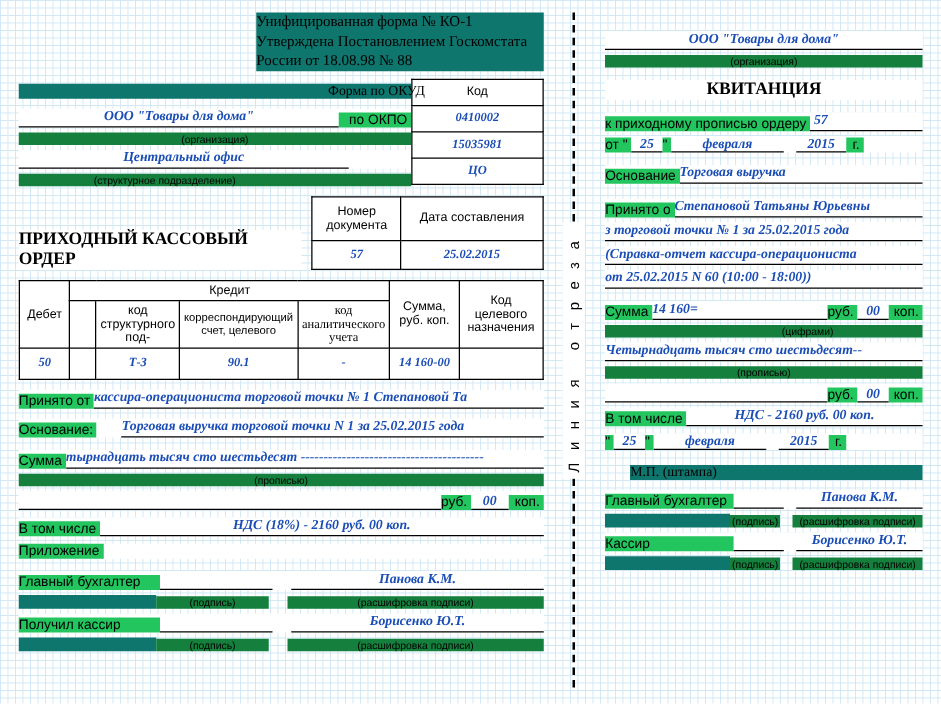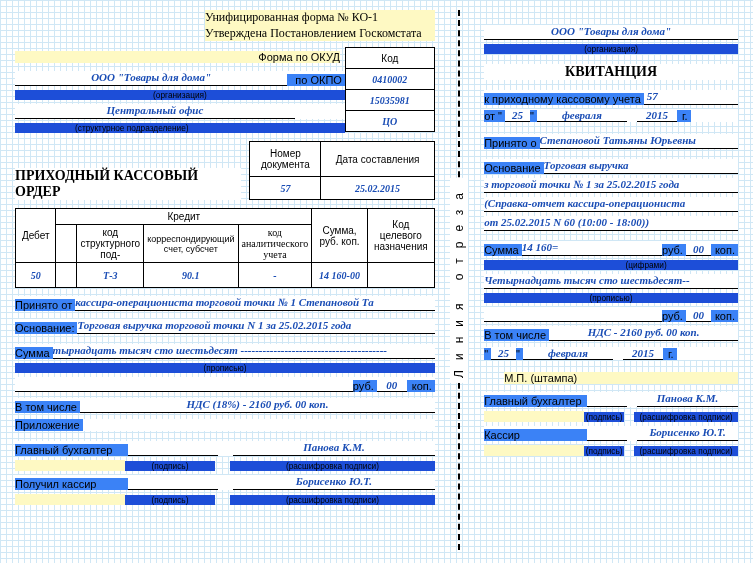--- a/index.html
+++ b/index.html
@@ -94,67 +94,68 @@
     background: #fff;
     display: inline-block;
   }
   .row {
     display: flex;
     align-items: flex-end;
     margin: 4px 0;
     background: #fff;
   }
   .label {
-    background: #3b82f6;
+    background: #22c55e;
     white-space: nowrap;
     padding-right: 3px;
   }
   .fill {
     flex: 1;
     border-bottom: 1px solid #000;
     background: #fff;
     min-height: 14px;
     overflow: hidden;
     white-space: nowrap;
   }
   .sub {
     font-size: 8.3px;
     text-align: center;
-    background: #1d4ed8;
+    background: #15803d;
     margin-top: 1px;
   }
-  .wb { background: #fef9c3; }
+  .wb { background: #0f766e; font-family: Liberation Serif, serif; }
 </style>
 </head>
 <body>
 
 <div class="grid-bg"></div>
 <div class="content">
 
 <div class="left">
   <div class="header-text wb" style="margin-left:190px;margin-bottom:6px;">
     <span>Унифицированная форма № КО-1</span><br>
     <span>Утверждена Постановлением Госкомстата</span><br>
+    <span>России от 18.08.98 № 88</span>
   </div>
 
   <div style="display:flex;align-items:flex-start;">
     <div style="flex:1;">
       <div style="height:20px;"></div>
       <div class="row">
         <div class="fill blue" style="text-align:center;">ООО "Товары для дома"</div>
         <div class="label" style="padding-left:8px;">по ОКПО</div>
       </div>
       <div class="sub">(организация)</div>
       <div class="row">
         <div class="fill blue" style="text-align:center;font-style:italic;">Центральный офис</div>
         <div style="width:50px;"></div>
       </div>
       <div class="sub" style="text-align:left;padding-left:60px;">(структурное подразделение)</div>
     </div>
-    <div style="width:90px;">
+    <div style="width:106px;">
       <table style="width:100%;">
         <tbody>
               <tr>
                 <td style="height:16px;">Код</td>
               </tr>
         <tr>
                 <td class="blue" style="height:16px;">0410002</td>
               </tr>
         <tr>
                 <td class="blue" style="height:16px;">15035981</td>
@@ -191,40 +192,40 @@
     <tbody>
           <tr>
       <th rowspan="2" style="width:38px;">Дебет</th>
       <th colspan="4">Кредит</th>
       <th rowspan="2" style="width:60px;">Сумма, руб. коп.</th>
       <th rowspan="2" style="width:65px;">Код целевого назначения</th>
     </tr>
     <tr>
       <th style="width:25px;"></th>
       <th style="width:60px;font-size:10px;">код структурного под-</th>
-      <th style="width:75px;font-size:9px;">корреспондирующий счет, субсчет</th>
+      <th style="width:75px;font-size:9px;">корреспондирующий счет, целевого</th>
       <th style="width:65px;font-size:10px;font-family:Liberation Serif, serif;">код аналитического учета</th>
     </tr>
     <tr>
       <td class="blue" style="height:20px;">50</td>
       <td></td>
       <td class="blue">Т-3</td>
       <td class="blue">90.1</td>
       <td class="blue">-</td>
       <td class="blue">14 160-00</td>
       <td class="blue"></td>
     </tr>
   </tbody>
       </table>
 
   <div class="row" style="margin-top:8px;">
     <span class="label">Принято от</span>
     <span class="fill blue">кассира-операциониста торговой точки № 1 Степановой Та</span>
   </div>
-  <div class="row" style="margin-top:8px;">
+  <div class="row" style="margin-top:8px;gap:20px;">
     <span class="label">Основание:</span>
     <span class="fill blue">Торговая выручка торговой точки N 1 за 25.02.2015 года</span>
   </div>
   <div class="row" style="margin-top:10px;">
     <span class="label">Сумма</span>
     <span class="fill blue">тырнадцать тысяч сто шестьдесят ----------------------------------------</span>
   </div>
   <div class="sub">(прописью)</div>
   <div class="row">
     <span class="fill"></span>
@@ -269,40 +270,40 @@
 
 <div class="right">
   <div class="row" style="margin-top:15px;">
     <span class="fill blue" style="text-align:center;">ООО "Товары для дома"</span>
   </div>
   <div class="sub">(организация)</div>
 
   <div class="title" style="text-align:center;display:block;margin:10px 0;">КВИТАНЦИЯ</div>
 
   <div class="row">
-    <span class="label">к приходному кассовому учета</span>
+    <span class="label">к приходному прописью ордеру</span>
     <span class="fill blue" style="text-align:left;padding-left:3px;">57</span>
   </div>
   <div class="row">
     <span class="label">от "</span>
     <span class="field blue" style="width:25px;">25</span>
     <span class="label">"</span>
     <span class="field blue" style="width:90px;">февраля</span>
     <span class="field blue" style="width:40px;margin-left:10px;">2015</span>
     <span class="label" style="padding-left:5px;">г.</span>
   </div>
 
+  <div class="row" style="margin-top:10px;">
+    <span class="label">Основание</span>
+    <span class="fill blue">Торговая выручка</span>
+  </div>
+
   <div class="row" style="margin-top:12px;">
     <span class="label">Принято о</span>
     <span class="fill blue">Степановой Татьяны Юрьевны</span>
-  </div>
-
-  <div class="row" style="margin-top:10px;">
-    <span class="label">Основание</span>
-    <span class="fill blue">Торговая выручка</span>
   </div>
   <div class="row">
         <span class="fill blue">з торговой точки № 1 за 25.02.2015 года</span>
       </div>
   <div class="row">
         <span class="fill blue">(Справка-отчет кассира-операциониста</span>
       </div>
   <div class="row">
         <span class="fill blue">от 25.02.2015 N 60 (10:00 - 18:00))</span>
       </div>

